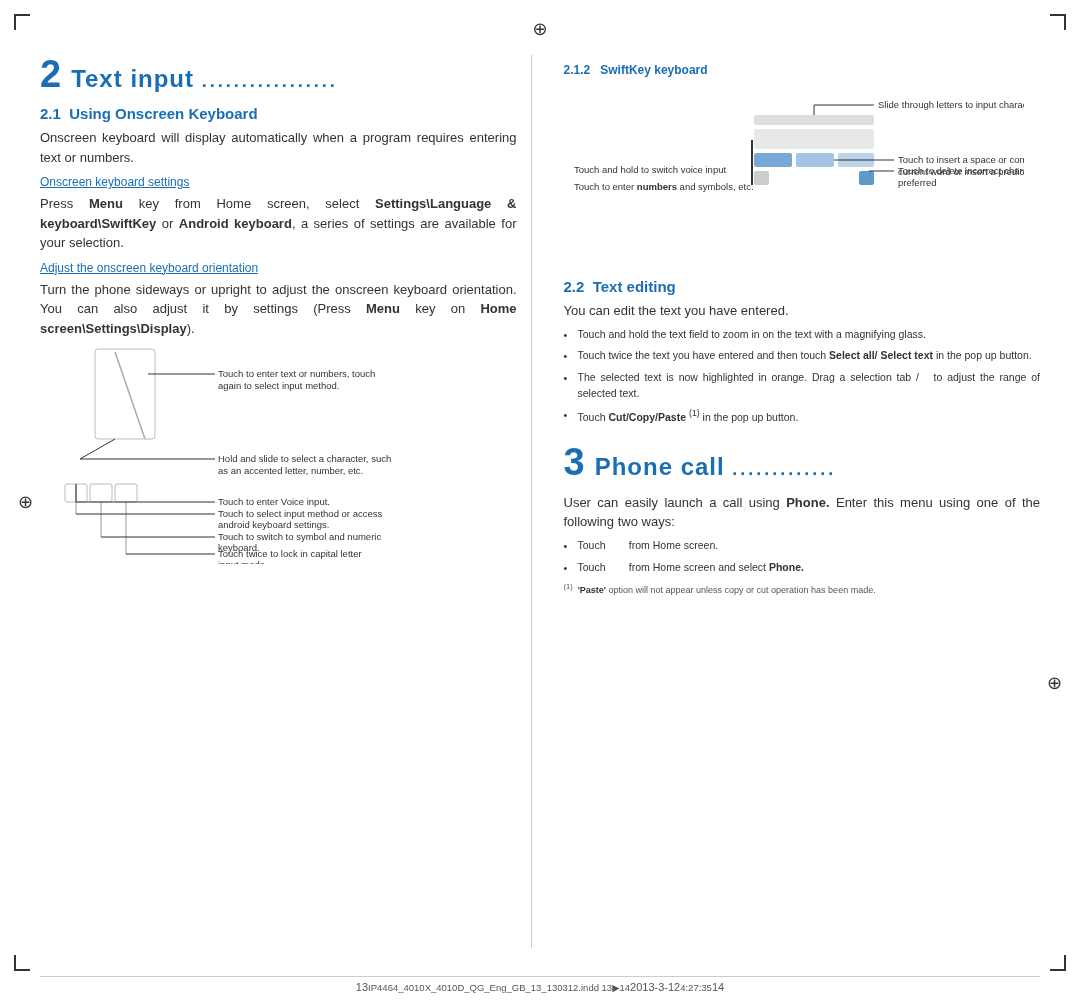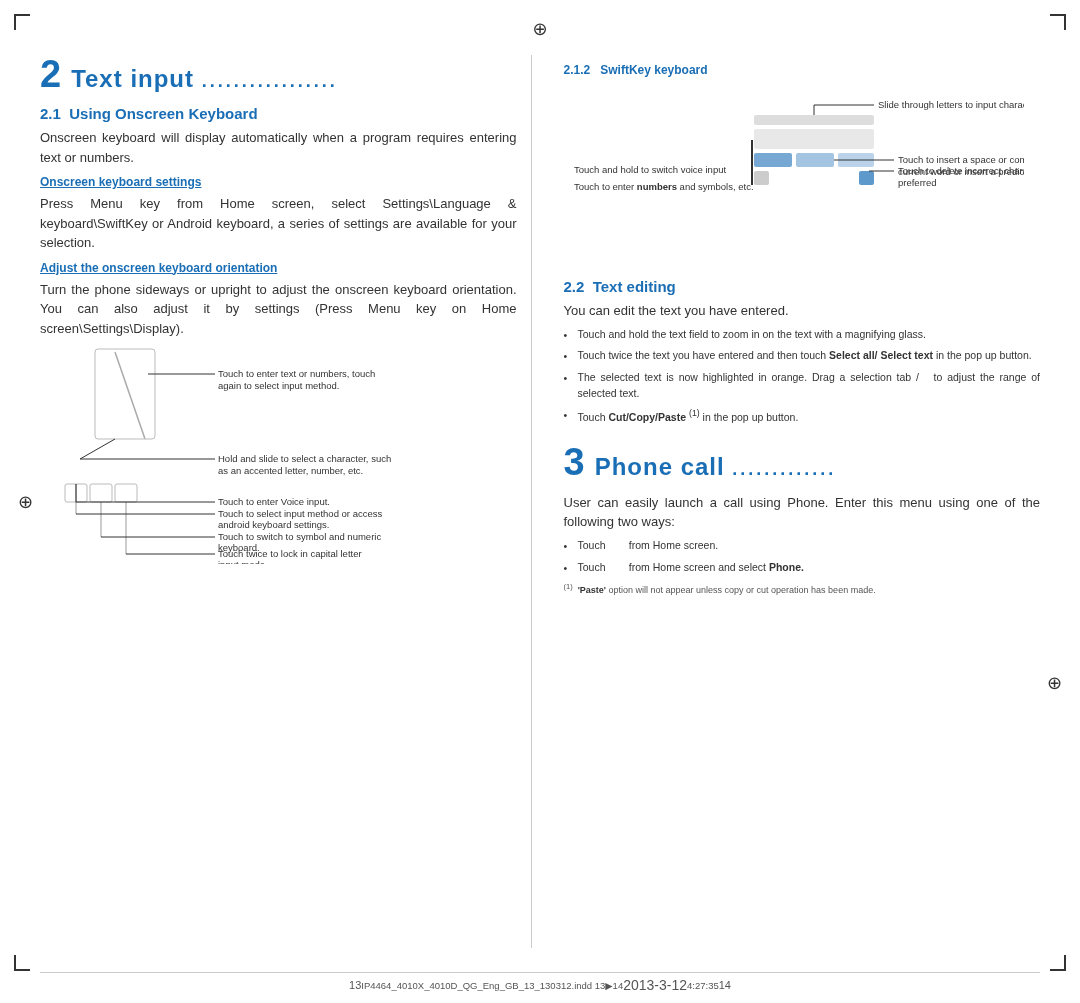--- a/index.html
+++ b/index.html
@@ -109,21 +109,21 @@
     .section-heading {
       font-size: 15px;
       font-weight: bold;
       color: #1a6eb5;
       margin-bottom: 6px;
       margin-top: 2px;
     }
 
     .subsection-heading {
       font-size: 12px;
-      font-weight: bold;
+      font-weight: normal;
       color: #1a6eb5;
       text-decoration: underline;
       margin-bottom: 5px;
       margin-top: 8px;
     }
 
     .subsubsection-heading {
       font-size: 12px;
       font-weight: bold;
       color: #1a6eb5;
@@ -132,21 +132,21 @@
     }
 
     .body-text {
       font-size: 13px;
       line-height: 1.5;
       color: #333;
       text-align: justify;
     }
 
     .body-text b {
-      font-weight: normal;
+      font-weight: bold;
       color: #333;
     }
 
     
     .keyboard-diagram {
       position: relative;
       width: 100%;
       height: 220px;
       margin-top: 6px;
     }
@@ -196,21 +196,21 @@
       font-size: 11px;
       color: #555;
     }
 
     .footer-center {
       font-size: 9.5px;
       color: #555;
     }
 
     .footer-date {
-      font-size: 14px;
+      font-size: 11px;
       color: #555;
     }
 
     .footer-time {
       font-size: 9.5px;
       color: #555;
     }
 
     
     .kbd-svg {

